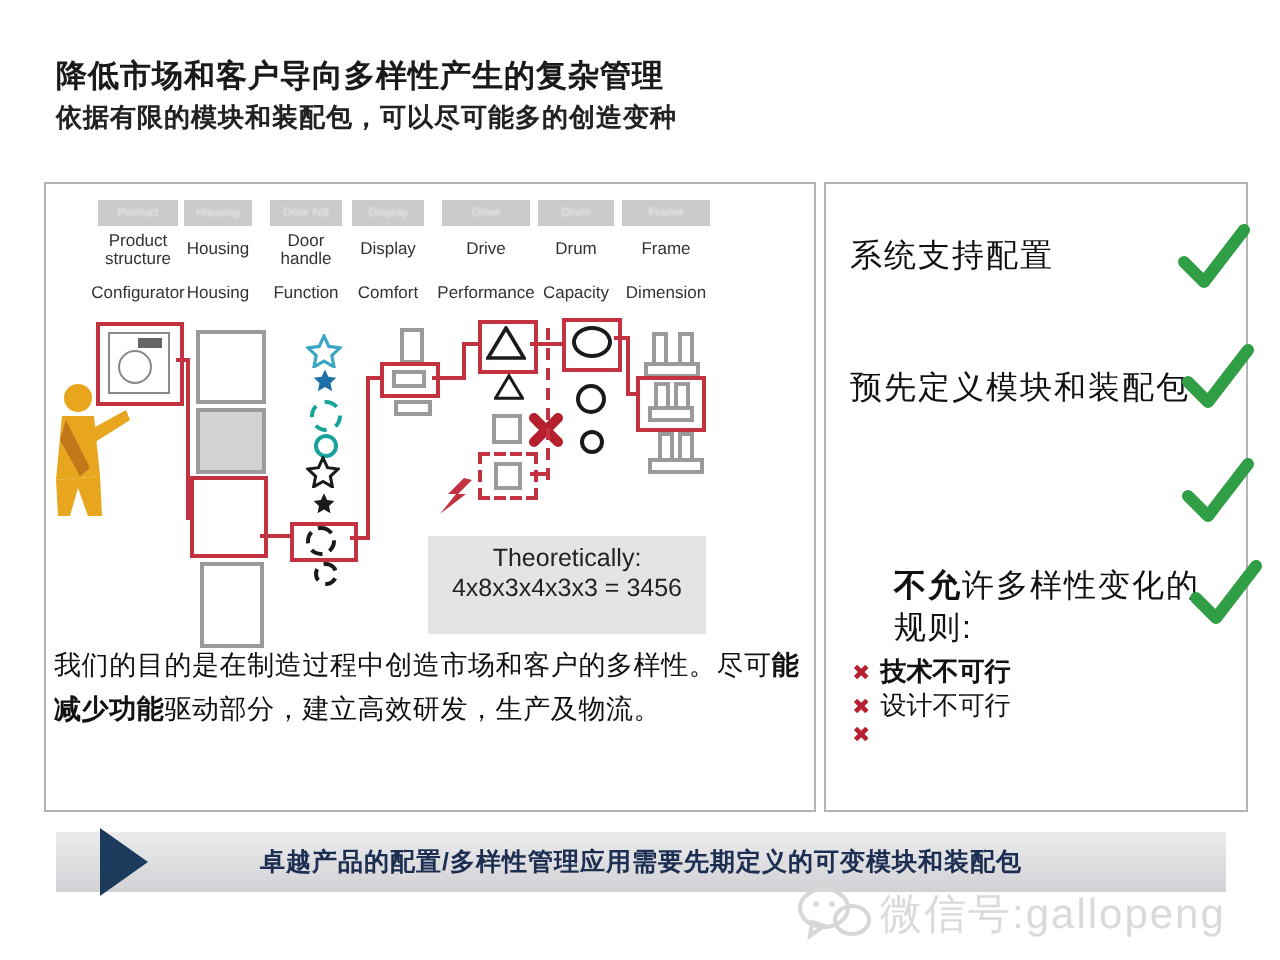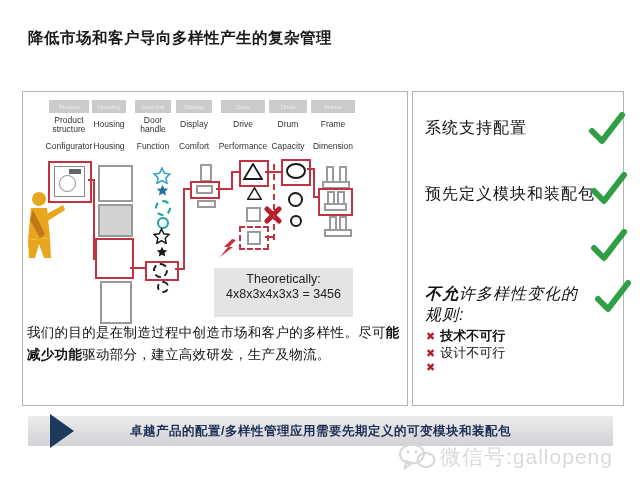--- a/index.html
+++ b/index.html
@@ -28,20 +28,21 @@
   .footertext{font-size:12.5px;font-weight:bold;color:#1c2f52;text-align:center;line-height:30px;letter-spacing:.5px;}
   .navy-arrow{width:0;height:0;border-top:17px solid transparent;border-bottom:17px solid transparent;border-left:24px solid #1b3a5c;}
   .watermark{font-size:21px;color:#dadada;letter-spacing:1px;}
 </style>
 </head>
 <body>
 
 <div class="slide">
 
   <div class="abs title" style="left:28px;top:28px;width:560px;">降低市场和客户导向多样性产生的复杂管理</div>
+  <div class="abs subtitle" style="left:28px;top:50px;width:560px;">依据有限的模块和装配包，可以尽可能多的创造变种</div>
 
   <div class="abs panel" style="left:22px;top:91px;width:384px;height:313px;"></div>
 
   <div class="abs panel" style="left:412px;top:91px;width:210px;height:313px;"></div>
 
   <div class="abs ghostbox" style="left:49px;top:100px;width:40px;height:13px;">
       <span>Product</span>
     </div>
   <div class="abs ghostbox" style="left:92px;top:100px;width:34px;height:13px;">
       <span>Housing</span>
@@ -187,21 +188,21 @@
 
   <div class="abs check-item" style="left:425px;top:184px;width:180px;">预先定义模块和装配包</div>
   <svg class="abs" style="left:590px;top:172px;" width="38" height="33" viewBox="0 0 38 33">
     <polyline points="4,19 14,29 34,3" fill="none" stroke="#2f9e44" stroke-width="6" stroke-linecap="round" stroke-linejoin="round"></polyline>
   </svg>
 
   <svg class="abs" style="left:590px;top:229px;" width="38" height="33" viewBox="0 0 38 33">
     <polyline points="4,19 14,29 34,3" fill="none" stroke="#2f9e44" stroke-width="6" stroke-linecap="round" stroke-linejoin="round"></polyline>
   </svg>
 
-  <div class="abs check-item" style="left:425px;top:283px;width:164px;line-height:21px;font-style:italic;">
+  <div class="abs check-item" style="left:447px;top:283px;width:164px;line-height:21px;">
     <b>不允</b><span>许多样性变化的规则:</span>
   </div>
   <svg class="abs" style="left:594px;top:280px;" width="38" height="33" viewBox="0 0 38 33">
     <polyline points="4,19 14,29 34,3" fill="none" stroke="#2f9e44" stroke-width="6" stroke-linecap="round" stroke-linejoin="round"></polyline>
   </svg>
 
   <div class="abs rule" style="left:426px;top:327px;">
     <span class="xmark">✖</span>
     <span style="font-weight:bold;">技术不可行</span>
   </div>

